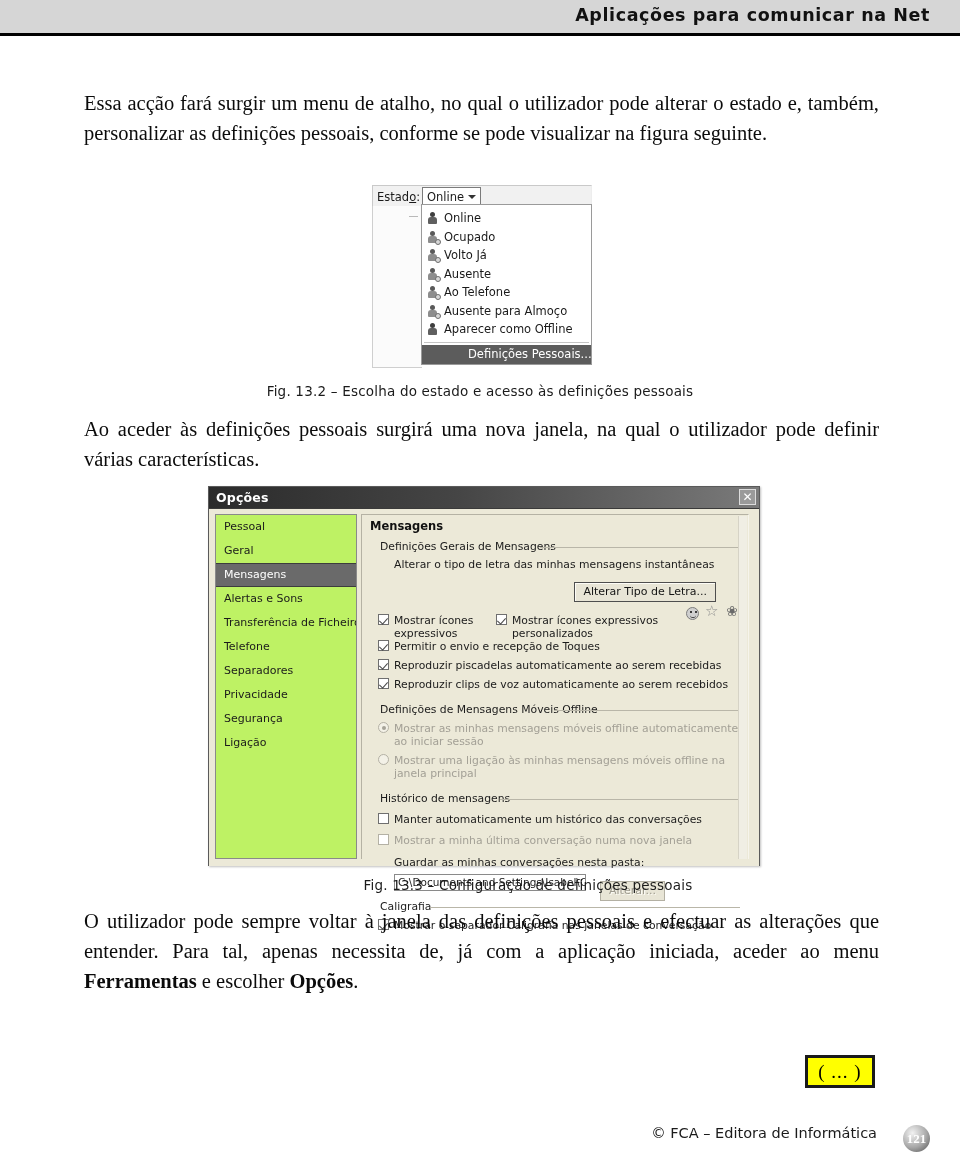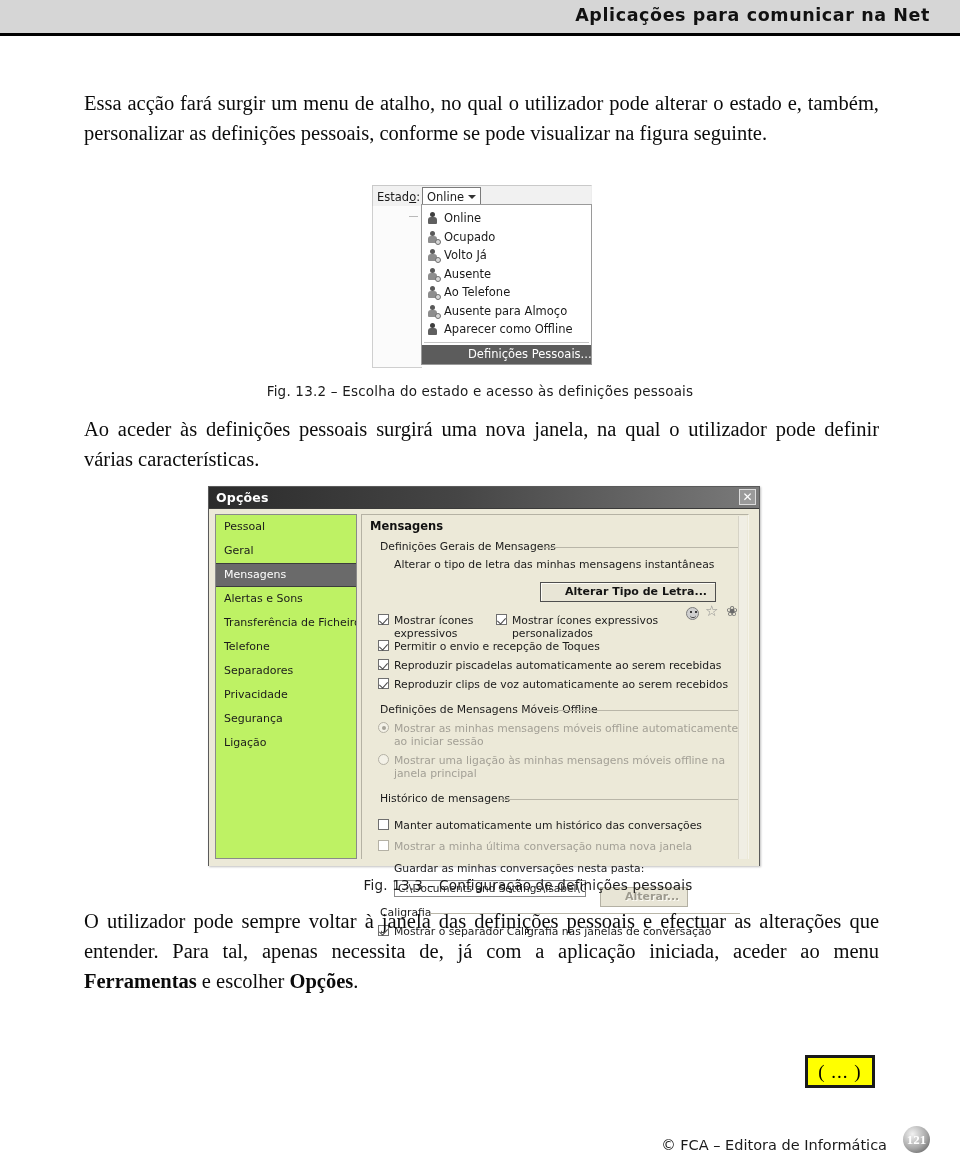--- a/index.html
+++ b/index.html
@@ -330,25 +330,24 @@
   .btn-row {
     text-align: right;
     padding-right: 26px;
     margin-top: 9px;
   }
   .std-btn {
     display: inline-block;
     border: 1px solid #4e4e4e;
     background: #e8e5d6;
     font-size: 11px;
-    padding: 2px 8px 3px 24px;
+    padding: 2px 8px 3px 8px;
     color: #141414;
     box-shadow: inset 1px 1px 0 #fdfcf6;
     cursor: pointer;
-    font-weight: bold;
   }
   .std-btn.disabled {
     color: #9d9a8e;
     border: 1px solid #b3b0a3;
     text-shadow: 1px 1px 0 #fbfaf3;
     box-shadow: none;
   }
 
   .chk-row {
     position: relative;
@@ -502,22 +501,22 @@
     letter-spacing: 1px;
   }
 
   
   #footer {
     position: absolute;
     right: 30px;
     bottom: 18px;
     height: 28px;
     display: flex;
-    align-items: flex-end;
-    gap: 16px;
+    align-items: flex-start;
+    gap: 26px;
     font-family: "DejaVu Sans", sans-serif;
     font-size: 14.5px;
     color: #1b1b1b;
   }
   #page-number {
     width: 27px; height: 27px;
     border-radius: 50%;
     background: radial-gradient(circle at 35% 30%, #f2f2f2 0%, #a8a8a8 55%, #4f4f4f 100%);
     color: #ffffff;
     font-size: 13px;
@@ -690,21 +689,21 @@
 
         <div class="chk-row dim">
           <span class="rbtn"></span>
           <span>Mostrar uma ligação às minhas mensagens móveis offline na janela principal</span>
         </div>
       </div>
 
       <div class="group grp-hist" style="margin-top:12px;">
         <div class="group-legend">Histórico de mensagens</div>
 
-        <div class="chk-row" style="margin-top:13px;">
+        <div class="chk-row" style="margin-top:7px;">
           <span class="cbox"></span>
           <span>Manter automaticamente um histórico das conversações</span>
         </div>
 
         <div class="chk-row dim" style="margin-top:8px;">
           <span class="cbox dim"></span>
           <span>Mostrar a minha última conversação numa nova janela</span>
         </div>
 
         <div class="sub-text" style="margin-top:9px;">Guardar as minhas conversações nesta pasta:</div>

